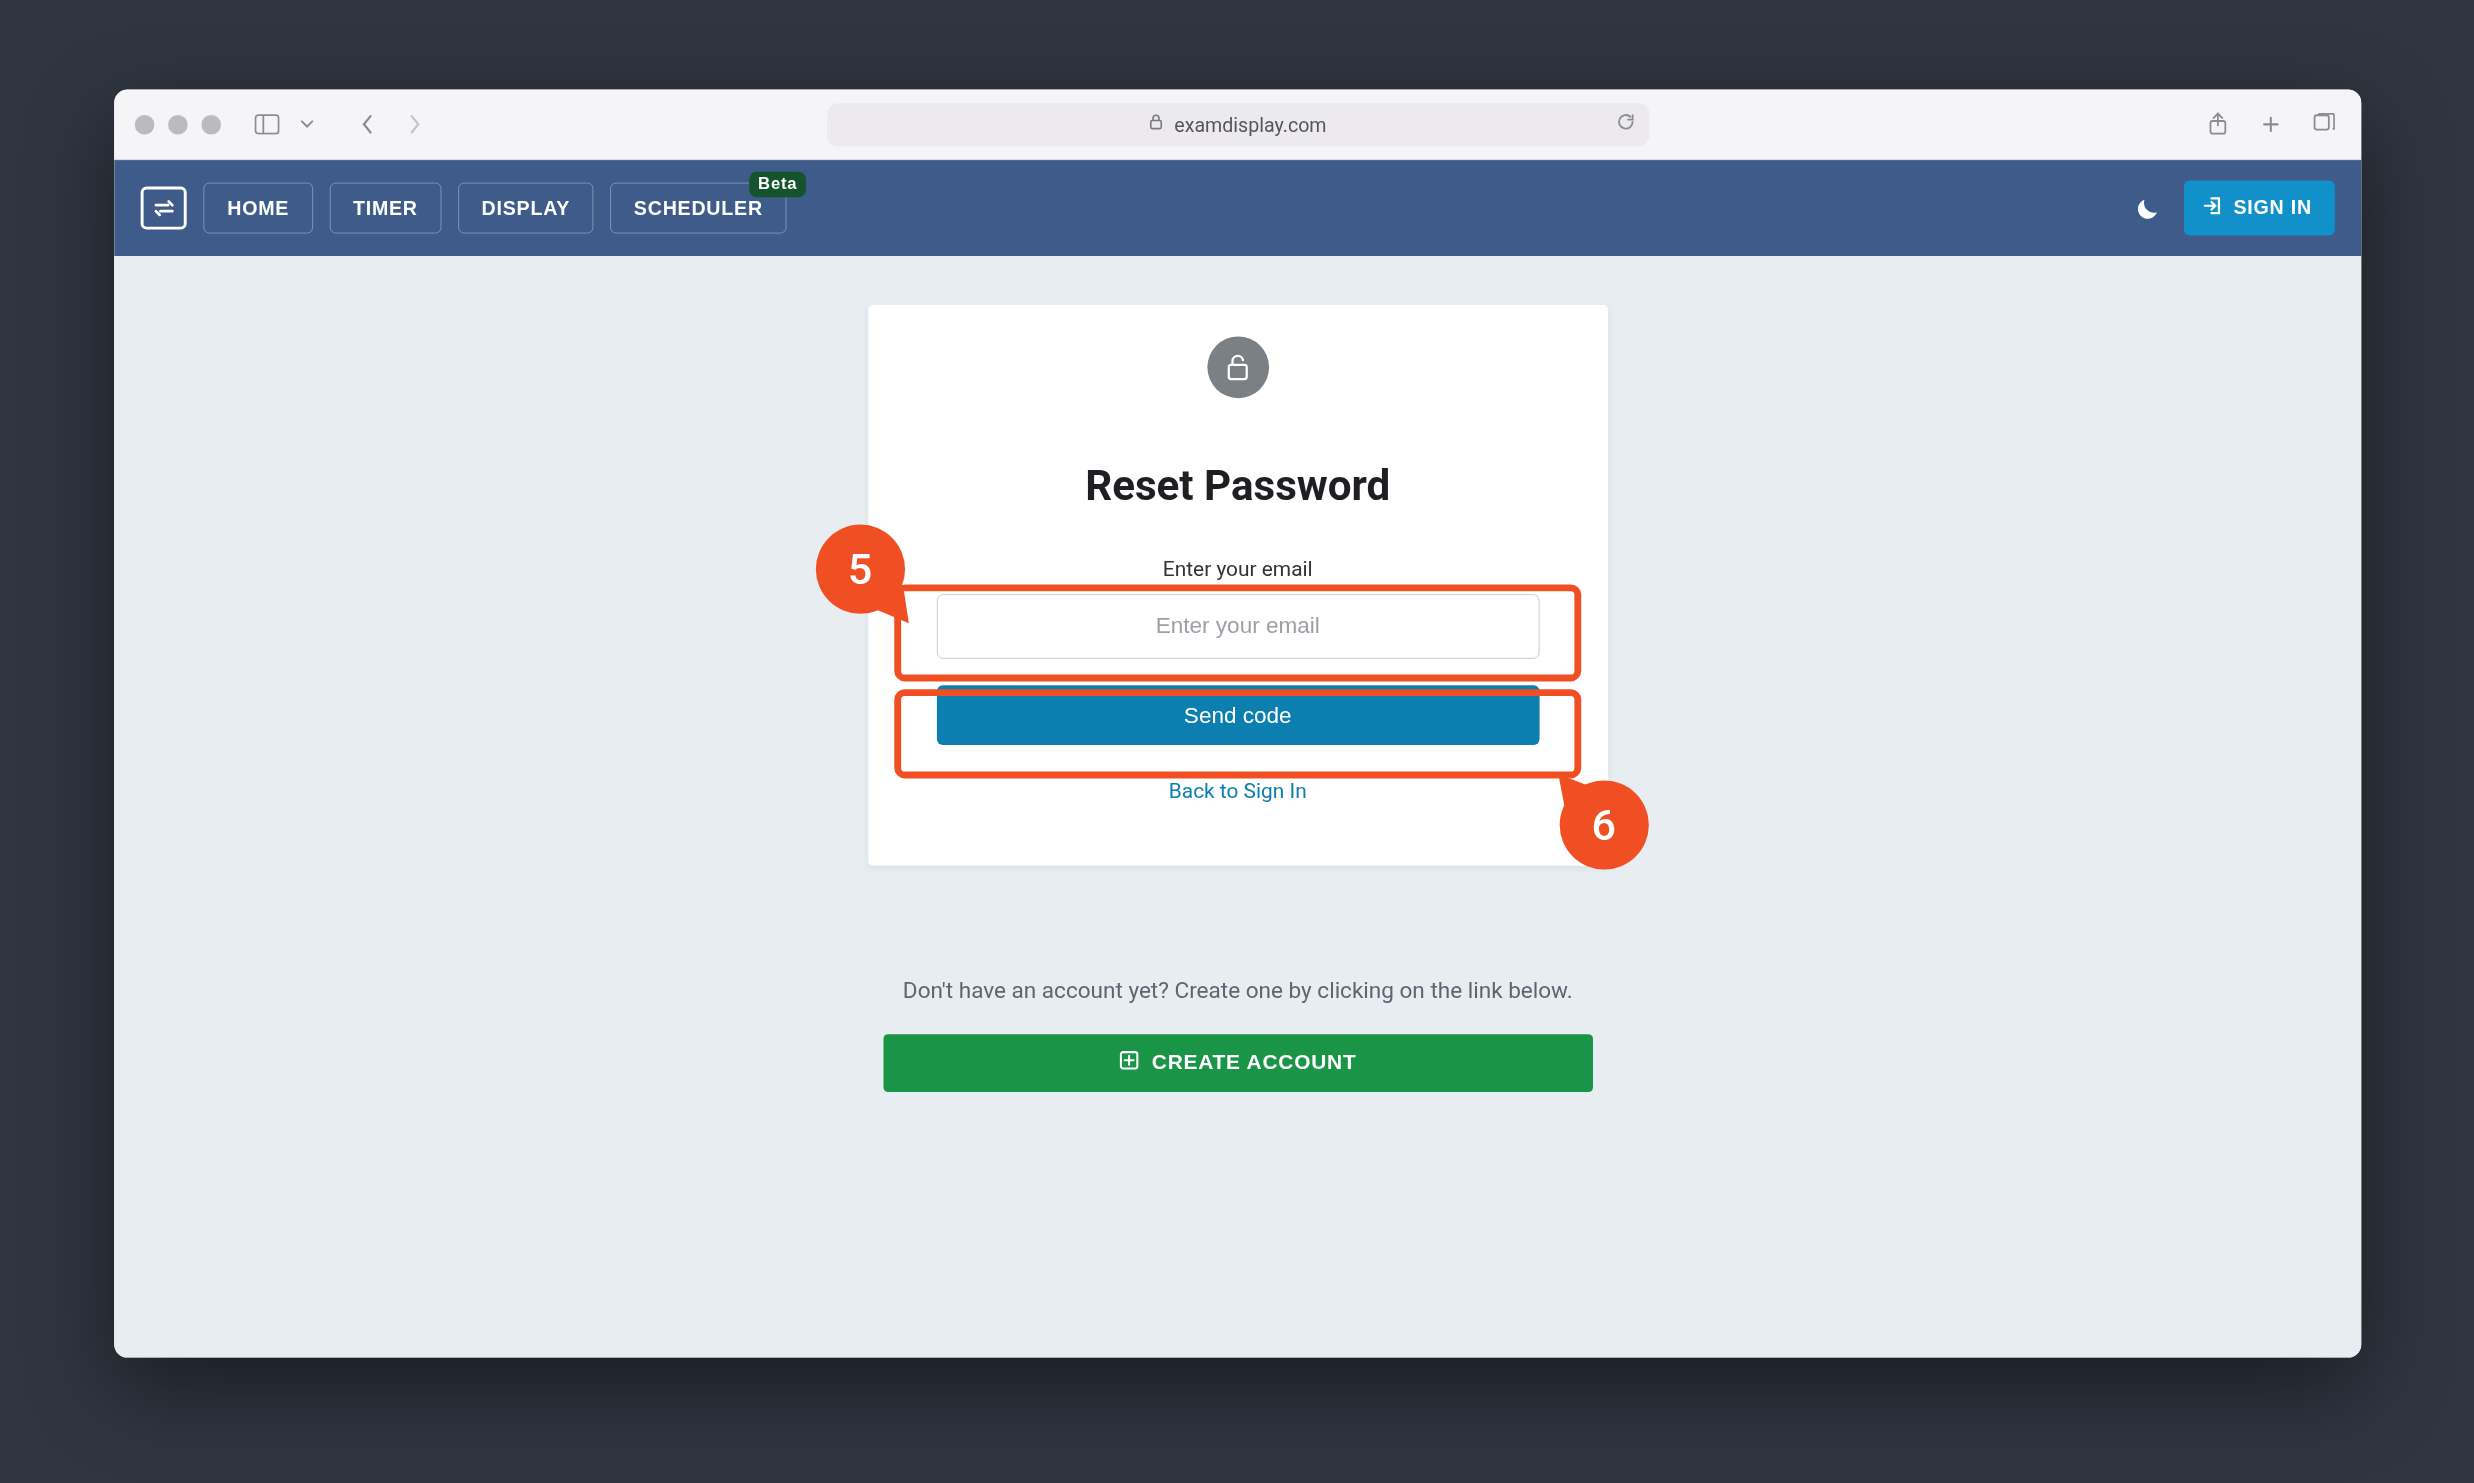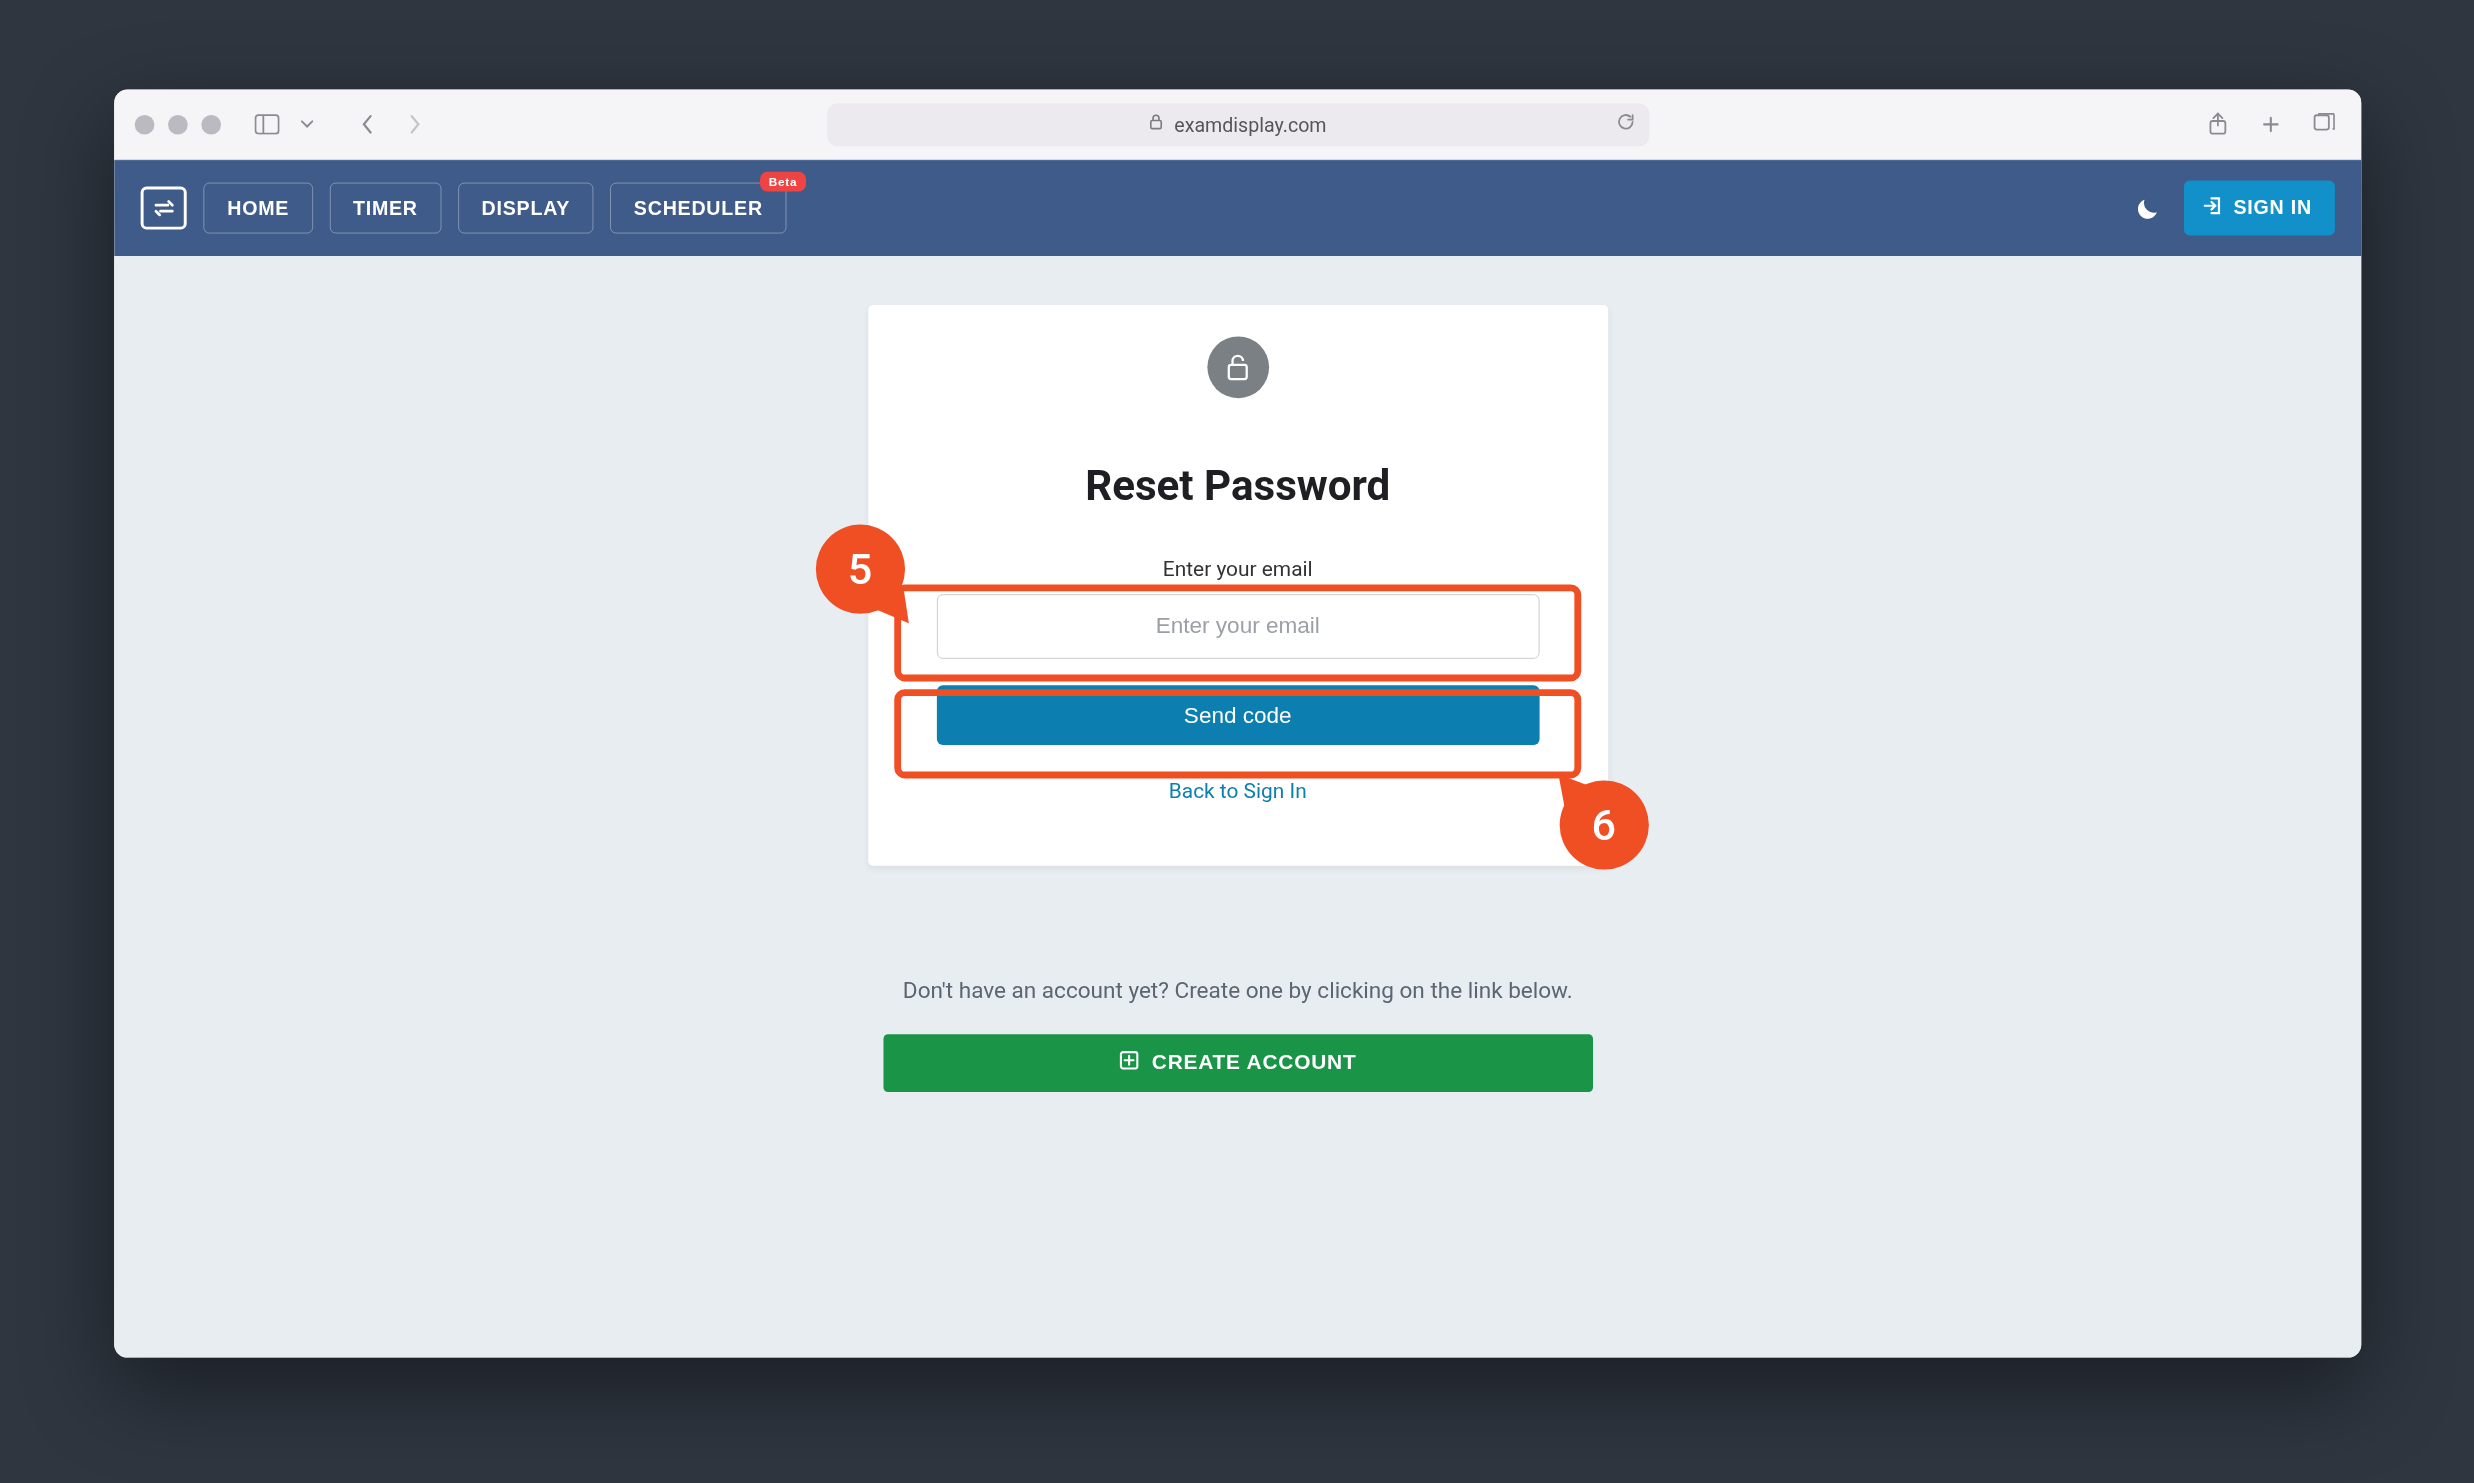--- a/index.html
+++ b/index.html
@@ -101,23 +101,23 @@
     font-weight: 600;
     letter-spacing: 0.8px;
     padding: 13.7px 23px;
     border-radius: 6.1px;
     position: relative;
     cursor: pointer;
   }
   .beta-badge {
     position: absolute;
     top: -12.2px; right: -21.3px;
-    background: #ef4444;
-    color: #fff;
-    font-size: 12px;
+    background: #14532d;
+    color: #fff;
+    font-size: 17px;
     font-weight: 600;
     padding: 3px 9.1px;
     border-radius: 7.6px;
   }
   .header-spacer { flex: 1; }
   .theme-toggle {
     width: 38px; height: 38px;
     color: #fff;
     display:flex;align-items:center;justify-content:center;
     cursor:pointer;

